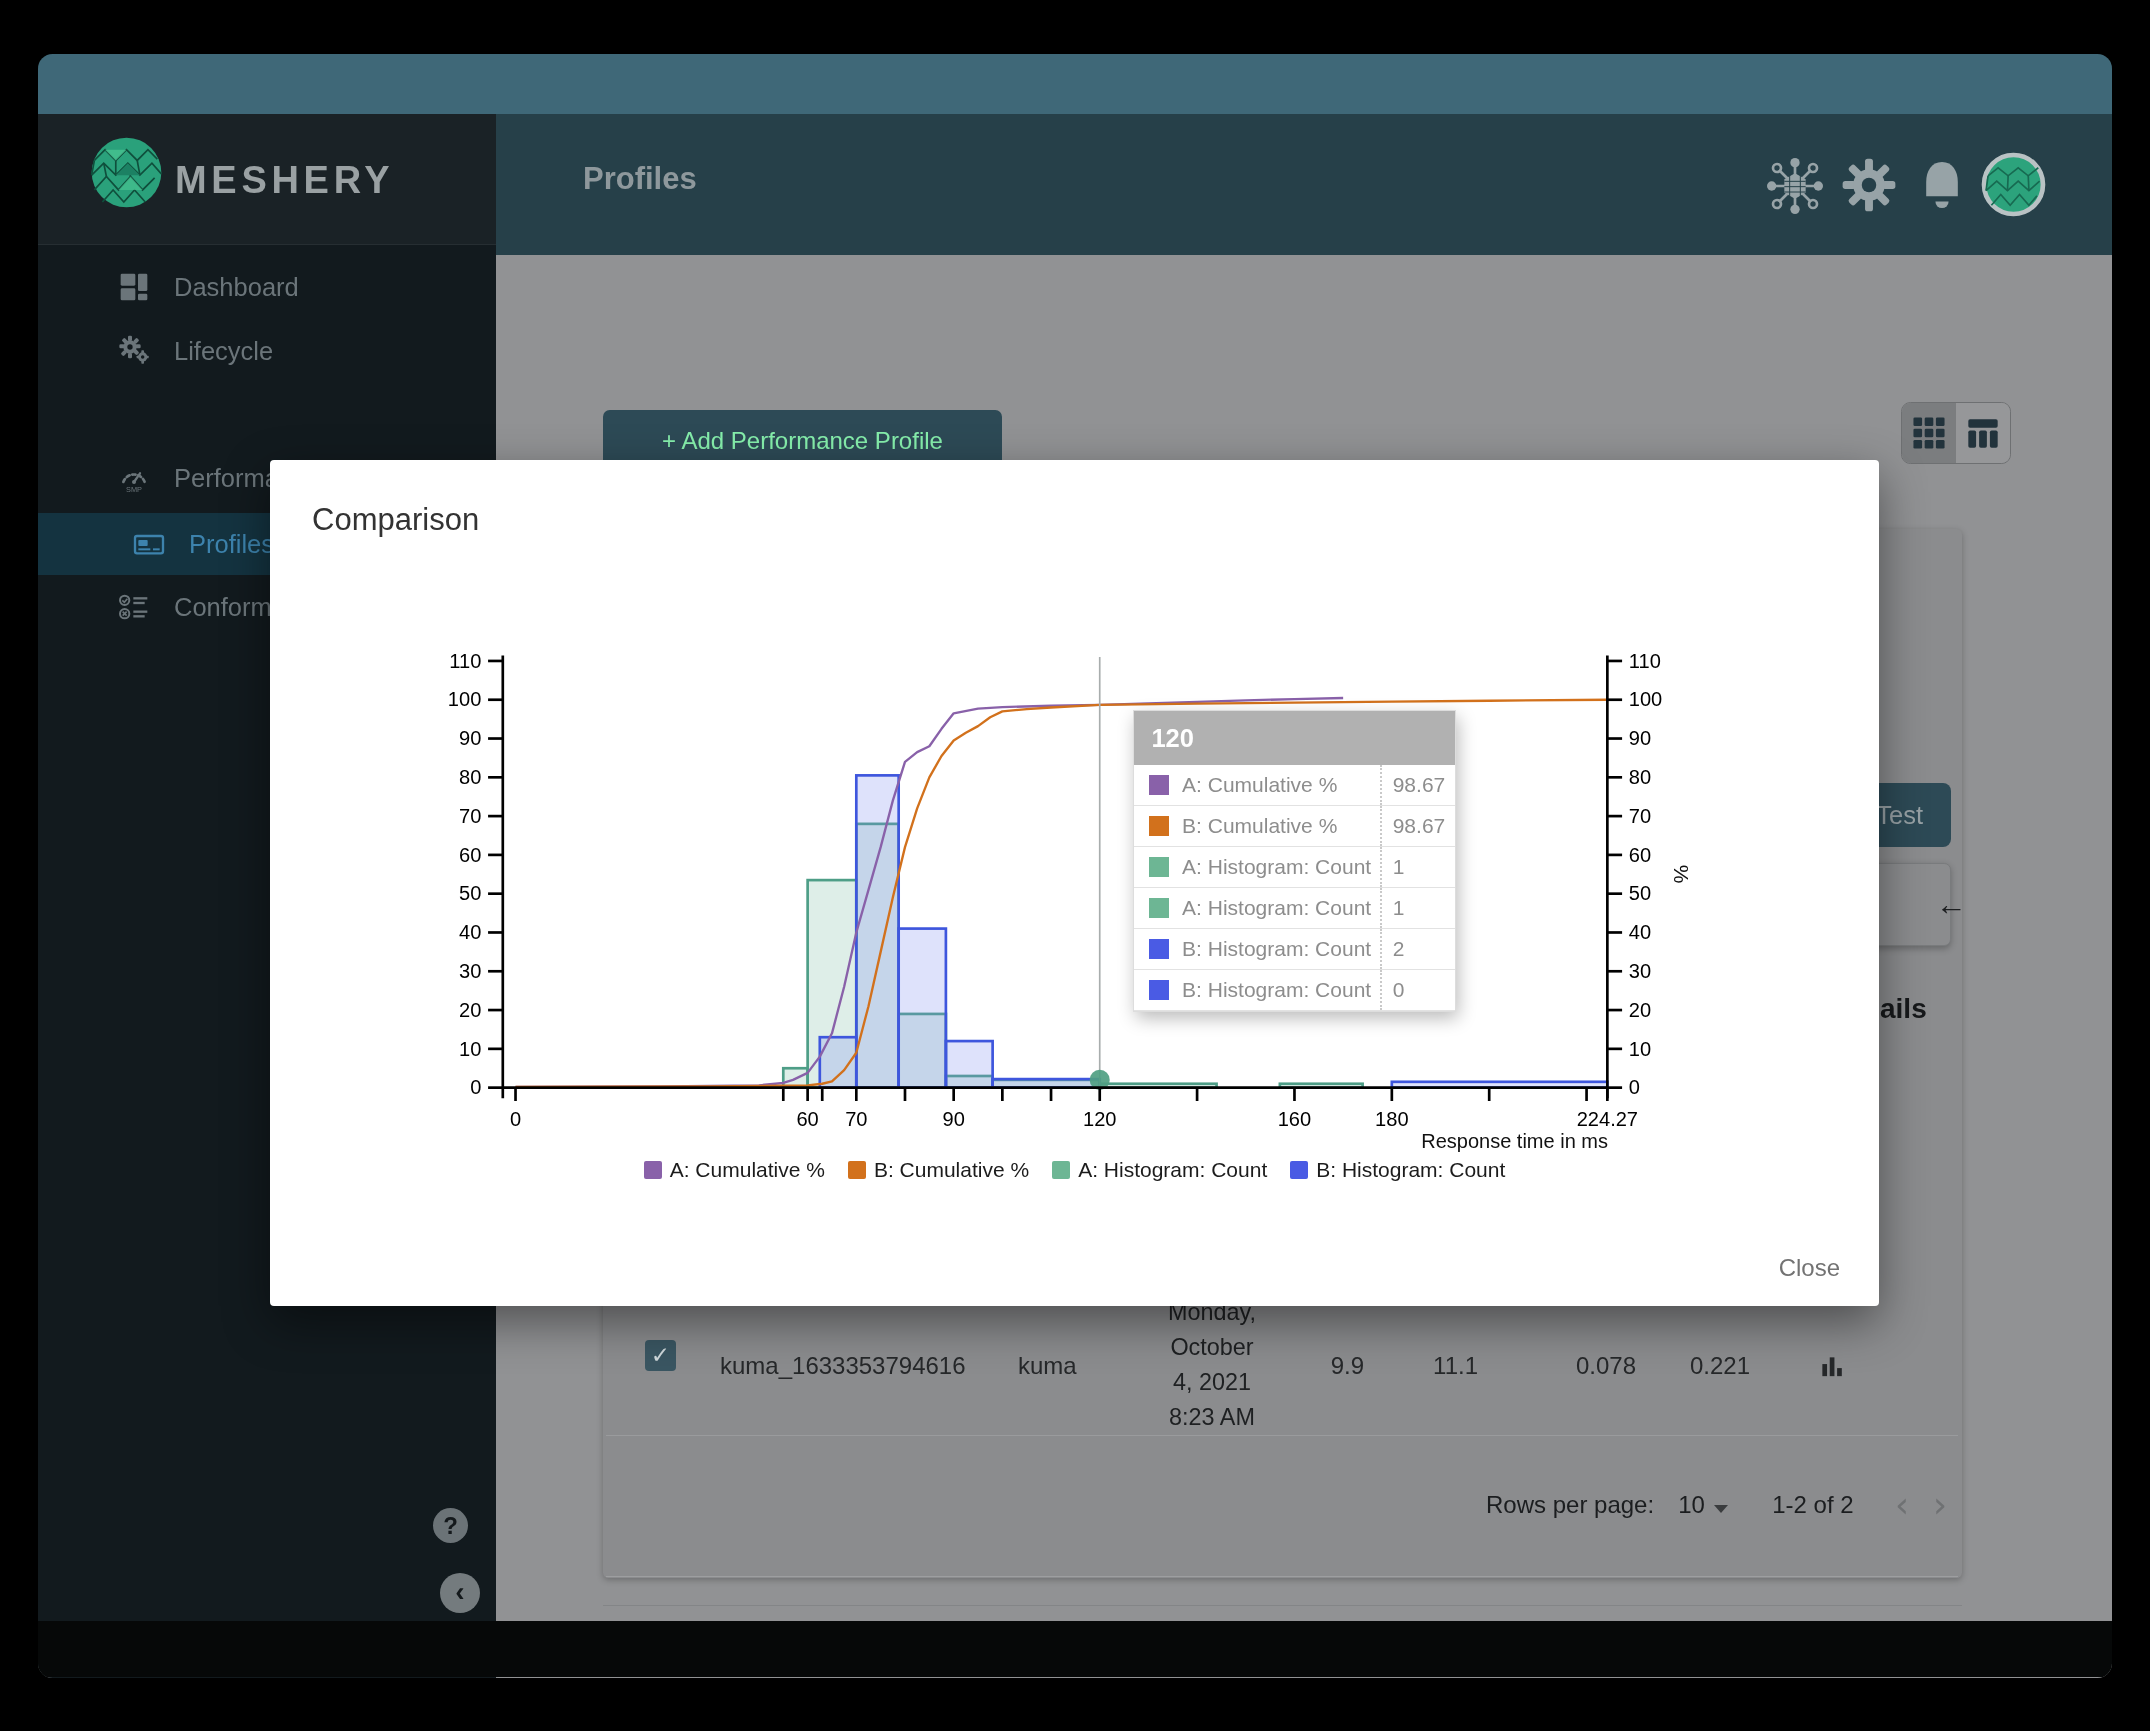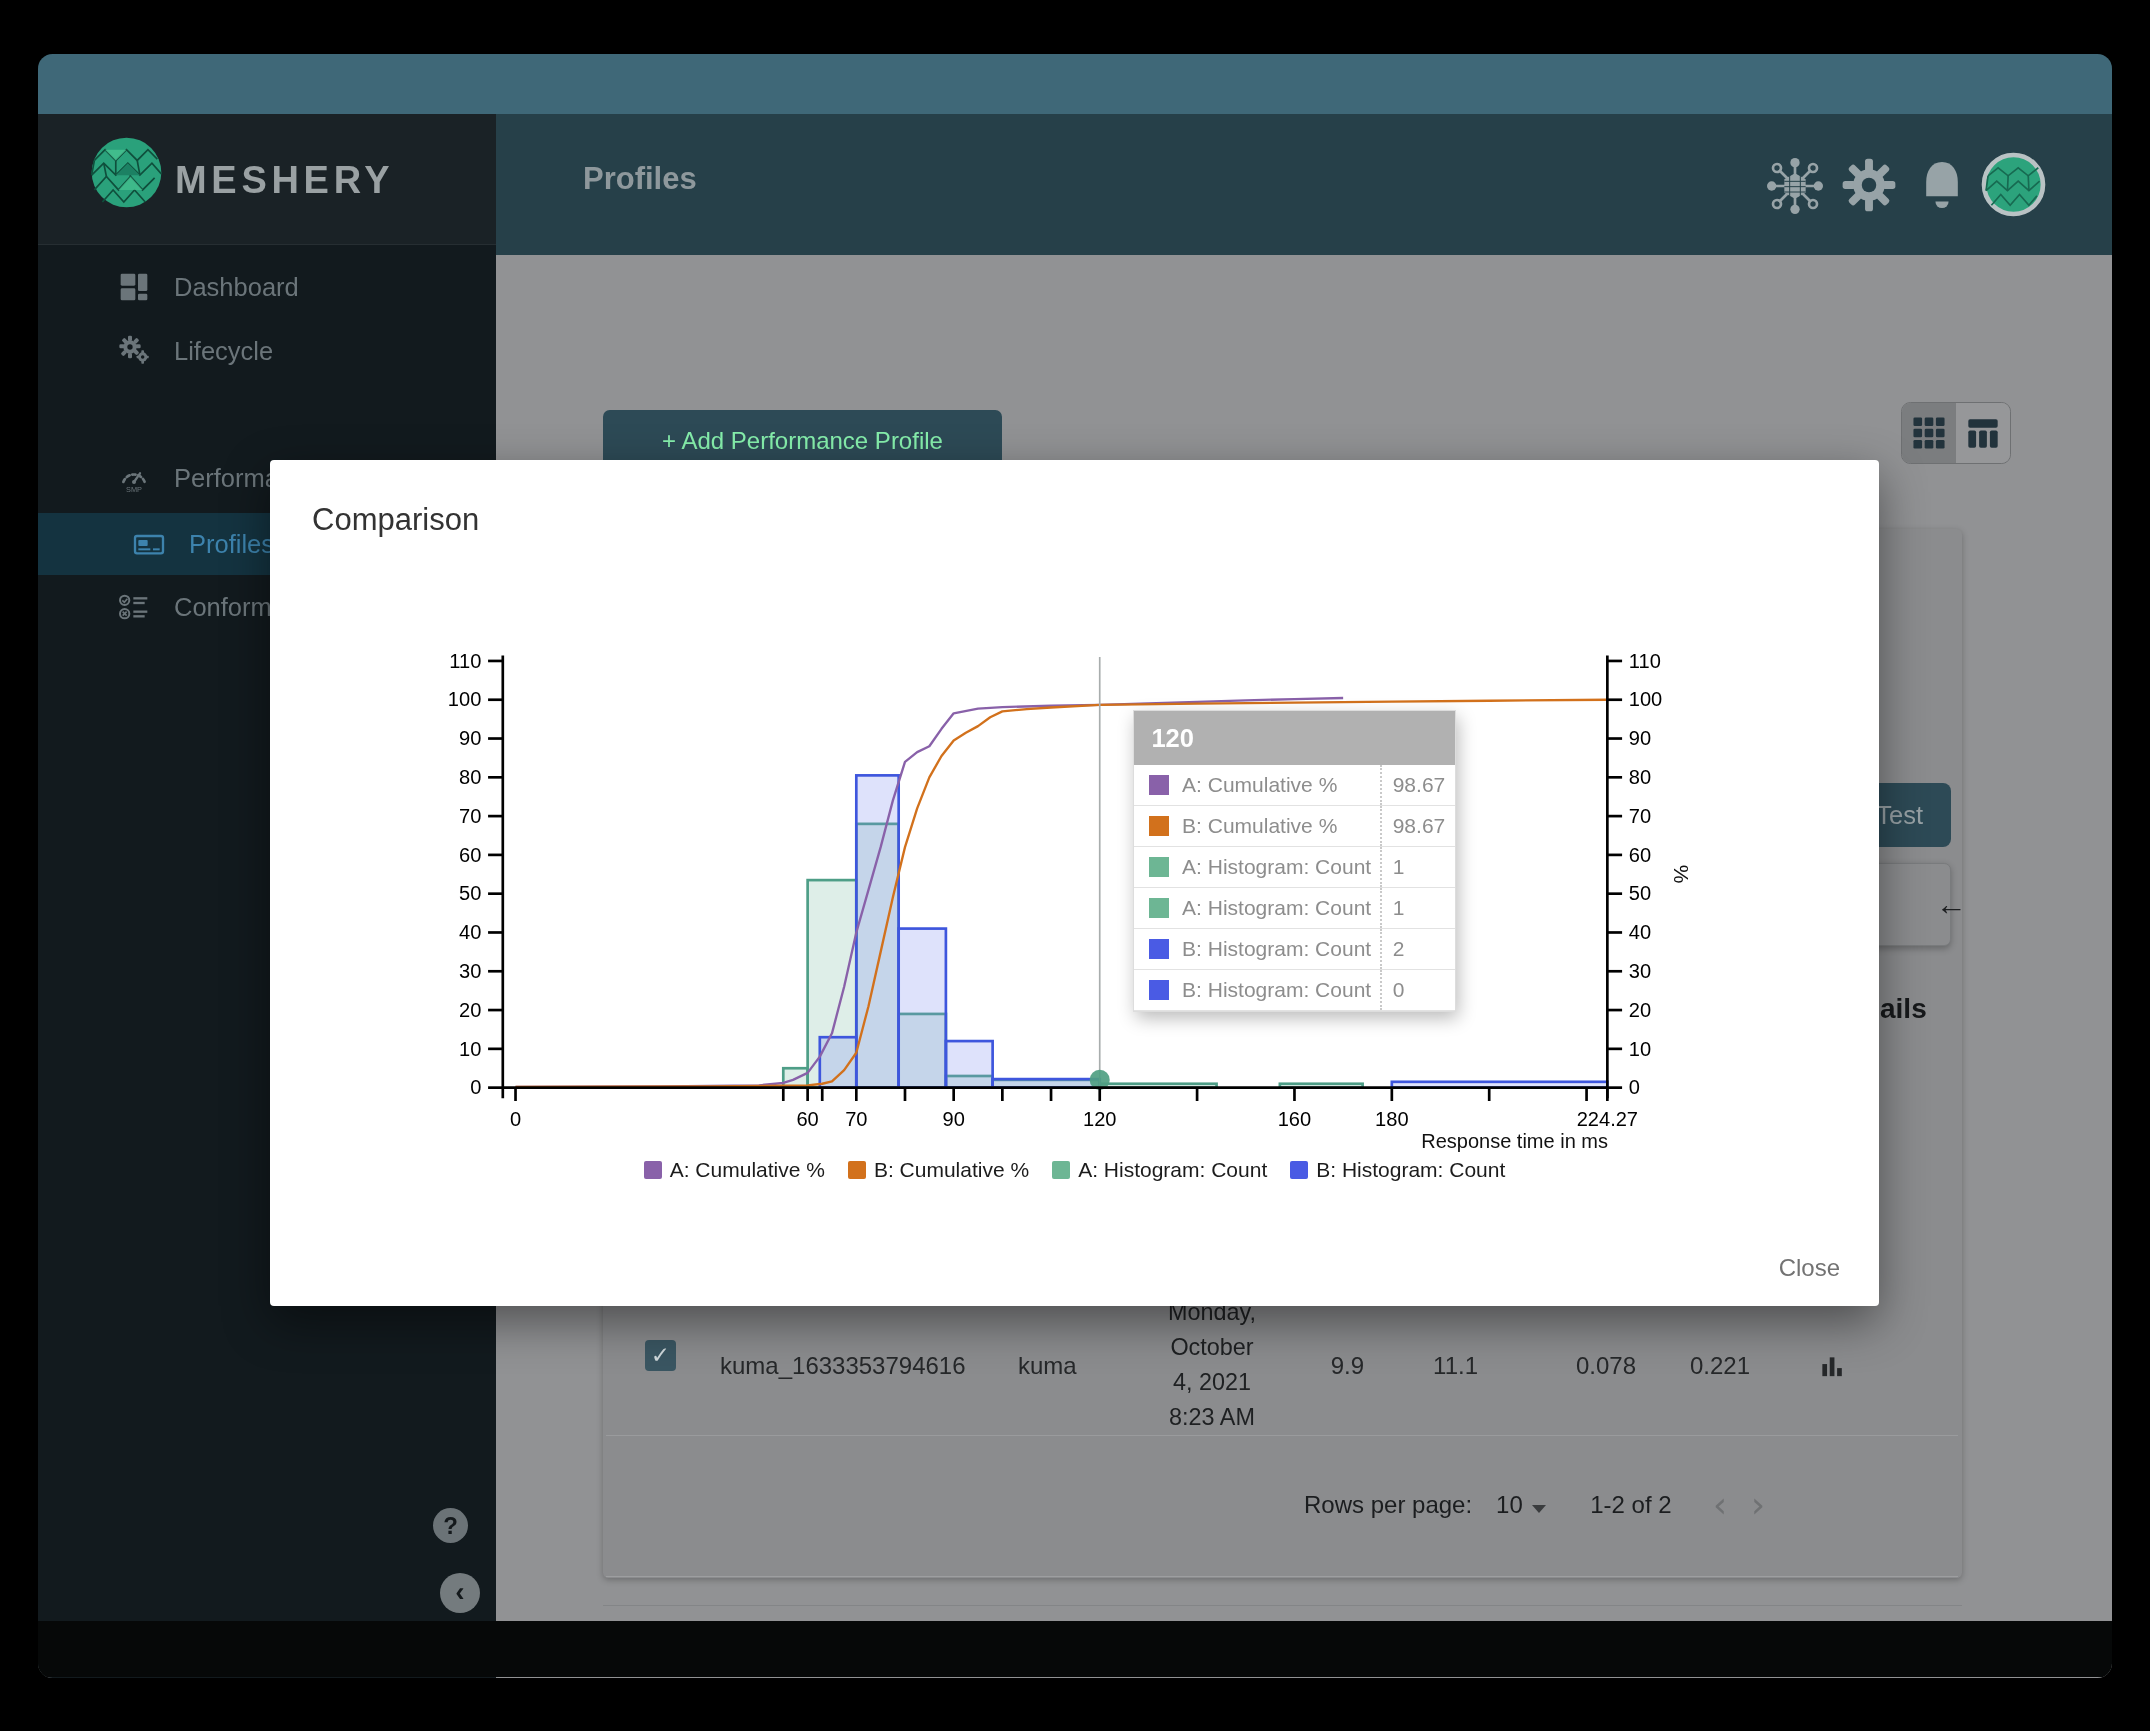--- a/index.html
+++ b/index.html
@@ -62,21 +62,21 @@
                color:#cfd8db; font-size:23px; text-align:center; line-height:31px; }
   .rowtxt { position:absolute; color:#26282a; font-size:24px; }
   #row-date { position:absolute; left:1102px; top:1181px; width:144px; text-align:center; color:#1e2022;
               font-size:23.4px; line-height:35px; }
   .numcell { text-align:right; }
   #row-chart-ic { position:absolute; left:1779px; top:1238px; }
   #row-divider { position:absolute; left:568px; top:1321px; width:1352px; height:1.3px; background:#9a9b9d; }
   #pag-line1 { position:absolute; left:568px; top:1462px; width:1352px; height:1.3px; background:#9d9ea0; }
   #pag-line2 { position:absolute; left:565px; top:1491px; width:1359px; height:1.3px; background:#838587; }
   #pagination { position:absolute; left:1266px; top:1367px; width:643px; height:47px; display:flex;
-                align-items:center; color:#1b1d1f; font-size:24px; gap:24px; }
+                align-items:center; color:#1b1d1f; font-size:24px; gap:24px;justify-content:flex-end; }
   .caret-down { display:inline-block; width:0; height:0; border-left:7.4px solid transparent;
                 border-right:7.4px solid transparent; border-top:8.7px solid #3a3c3e; margin-left:9.4px; }
   .pg-chev { font-size:35px; color:#6f7173; font-family:"DejaVu Sans", sans-serif; }
   
   #modal { position:absolute; left:232px; top:338px; width:1609px; height:846px; background:#fff;
            border-radius:4px; box-shadow:0 16px 47px rgba(0,0,0,.45);margin-top:8px; }
   #modal-title { position:absolute; left:42px; top:42px; font-size:31px; font-weight:500; color:#333; }
   #chart-svg { position:absolute; left:0; top:0; width:1609px; height:846px; }
   #xaxis-label { position:absolute; right:271px; top:670px; font-size:20px; color:#111; }
   #pct-label { position:absolute; left:1402px; top:402px; font-size:21px; color:#111; transform:rotate(90deg); }

